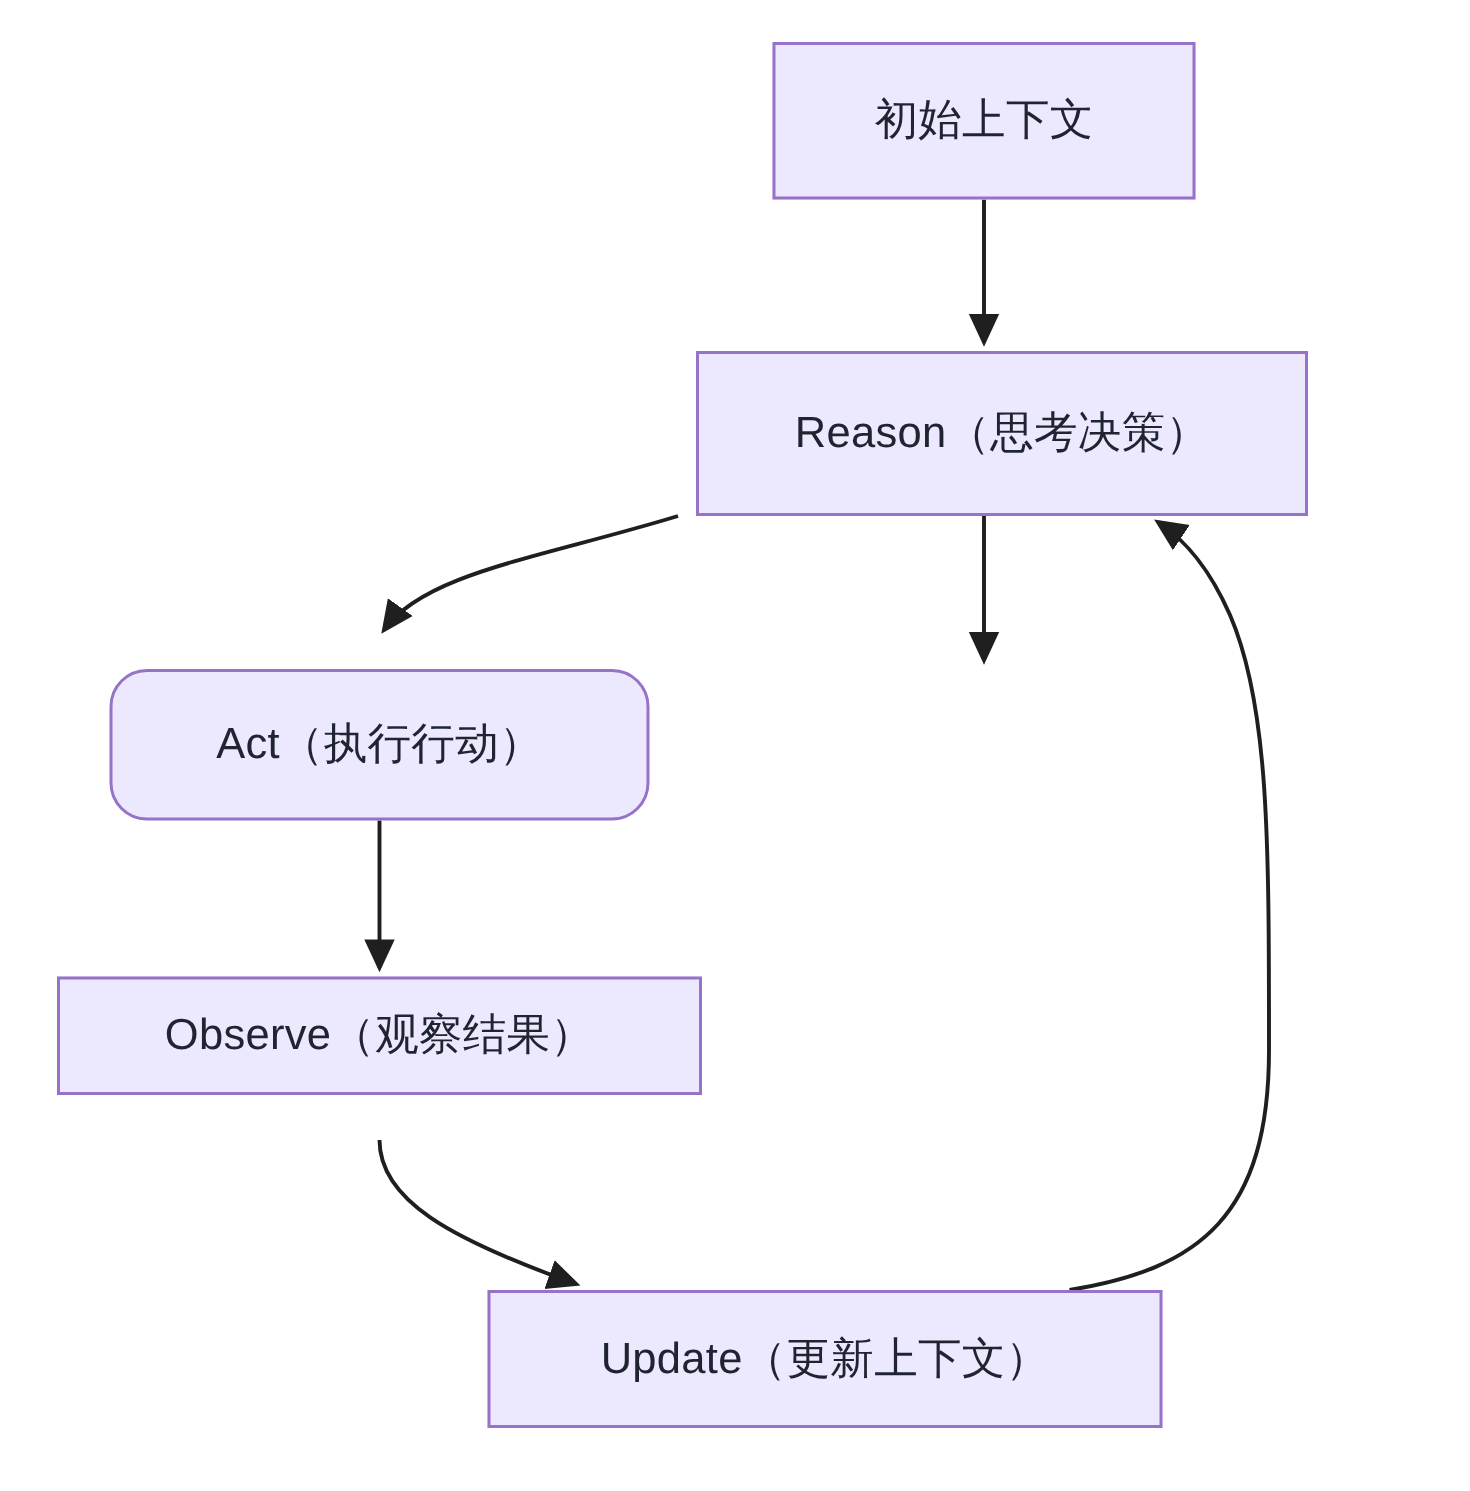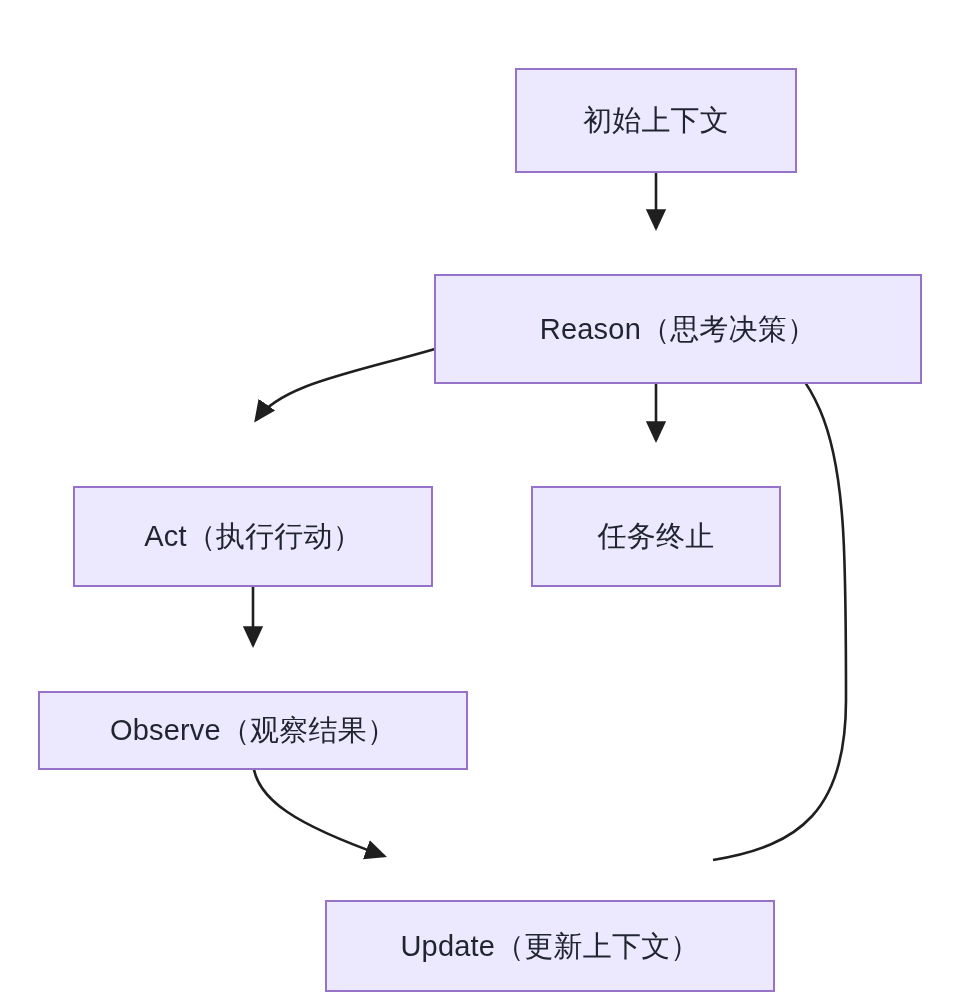--- a/index.html
+++ b/index.html
@@ -30,34 +30,33 @@
   }
   .node {
     position: absolute;
     box-sizing: border-box;
     background: #ece8fd;
     border: 2px solid #9673c8;
     display: flex;
     align-items: center;
     justify-content: center;
     text-align: right;
-    margin-top: 40px;
   }
   .node-label {
     color: #1f2430;
     font-size: 29px;
     font-weight: 400;
     line-height: 1.25;
     letter-spacing: 0.2px;
     white-space: nowrap;
   }
   
   #node-initial-context { left: 515px; top: 28px;  width: 282px; height: 105px; }
-  #node-reason          { left: 434px; top: 234px; width: 488px; height: 110px; }
-  #node-act             { left: 73px;  top: 446px; width: 360px; height: 101px; }
+  #node-reason          { left: 464px; top: 234px; width: 408px; height: 110px; }
+  #node-act             { left: 73px;  top: 446px; width: 360px; height: 101px; border-radius: 25px; }
   #node-terminate       { left: 531px; top: 446px; width: 250px; height: 101px; }
   #node-observe         { left: 38px;  top: 651px; width: 430px; height: 79px; }
   #node-update          { left: 325px; top: 860px; width: 450px; height: 92px; }
 </style>
 </head>
 <body>
 
 <div id="diagram-root">
 
   <svg id="edge-layer" viewBox="0 0 980 994" width="980" height="994">
@@ -87,23 +86,20 @@
   </div>
 
   <div class="node" id="node-reason">
     <span class="node-label">Reason（思考决策）</span>
   </div>
 
   <div class="node" id="node-act">
     <span class="node-label">Act（执行行动）</span>
   </div>
 
-  <div class="node" id="node-terminate">
-    <span class="node-label">任务终止</span>
-  </div>
 
   <div class="node" id="node-observe">
     <span class="node-label">Observe（观察结果）</span>
   </div>
 
   <div class="node" id="node-update">
     <span class="node-label">Update（更新上下文）</span>
   </div>
 
 </div>

